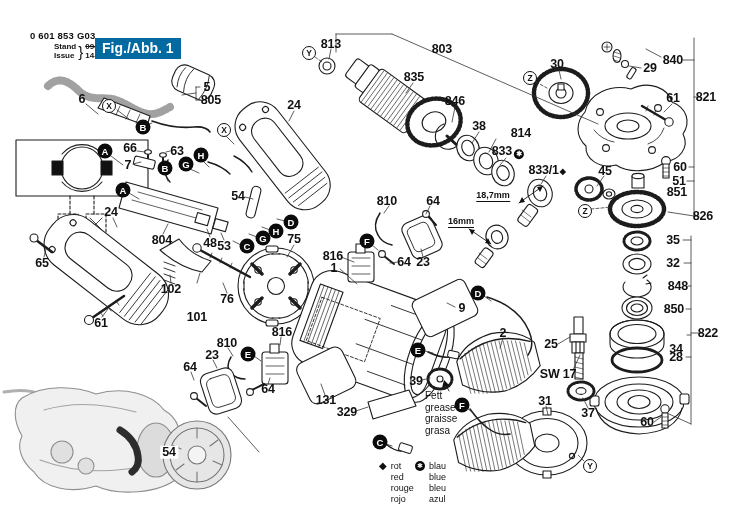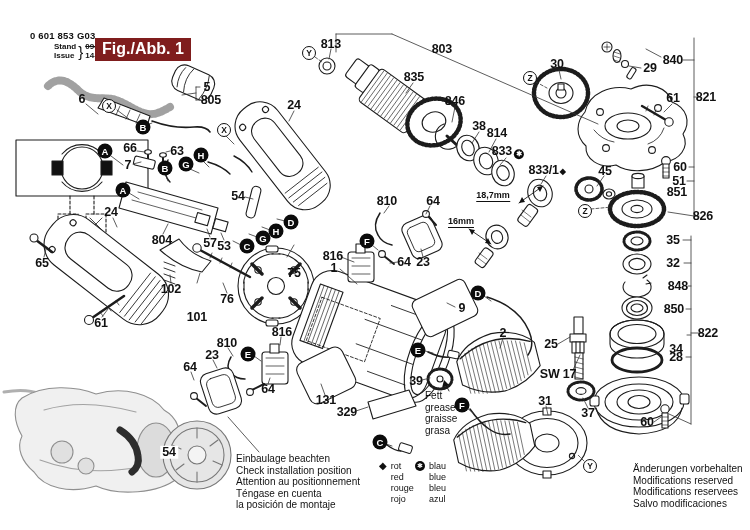--- a/index.html
+++ b/index.html
@@ -16,21 +16,21 @@
   .letter.light{background:#fff;color:#111;border:1.4px solid #111;width:12px;height:12px;font-size:8.5px;}
   .note{position:absolute;font-size:10px;line-height:1.16;white-space:nowrap;}
   .dim{position:absolute;transform:translate(-50%,-50%);font-size:9px;font-weight:bold;
        border-bottom:1px solid #111;padding-bottom:1px;background:#fff;white-space:nowrap;}
   .legend{position:absolute;display:flex;gap:4px;font-size:9px;line-height:1.22;white-space:nowrap;}
   .sym-diamond{font-size:10px;line-height:1;}
   .sym-star{display:inline-flex;width:10px;height:10px;border-radius:50%;background:#0b0b0b;color:#fff;
             font-size:7px;align-items:center;justify-content:center;flex:0 0 auto;}
   .lbl .sym-star{margin-left:2px;vertical-align:-1px;}
   .lbl .sym-diamond{margin-left:1px;font-size:8px;}
-  .badge{position:absolute;background:#7f1d1d;color:#fff;font-weight:bold;font-size:16px;padding:2px 7px 3px;}
+  .badge{position:absolute;background:#0369a1;color:#fff;font-weight:bold;font-size:14px;padding:2px 7px 3px;}
   .docnum{position:absolute;font-size:9.5px;font-weight:bold;letter-spacing:0.2px;}
   .rev{position:absolute;display:flex;align-items:center;gap:2px;font-size:8px;font-weight:bold;line-height:1.15;margin-left:24px;}
   .rev .brace{font-size:15px;font-weight:normal;}
   .strike{text-decoration:line-through;}
 </style>
 </head>
 <body>
 
 <div class="stage">
 
@@ -412,33 +412,20 @@
   </div>
 </div>
 <div class="badge" style="left:95px;top:38px;">Fig./Abb. 1</div>
 
 <div class="note" id="note-grease" style="left:425px;top:390px;">
       <div>Fett</div>
       <div>grease</div>
       <div>graisse</div>
       <div>grasa</div>
     </div>
-<div class="note" id="note-install" style="left:236px;top:453px;">
-      <div>Einbaulage beachten</div>
-      <div>Check installation position</div>
-      <div>Attention au positionnement</div>
-      <div>Téngase en cuenta</div>
-      <div>la posición de montaje</div>
-    </div>
-<div class="note" id="note-mods" style="left:633px;top:463px;">
-      <div>Änderungen vorbehalten</div>
-      <div>Modifications reserved</div>
-      <div>Modifications reservees</div>
-      <div>Salvo modificaciones</div>
-    </div>
 <div class="legend" id="legend-red" style="left:379px;top:461px;">
       <span class="sym-diamond">◆</span>
       <div>
         <div>rot</div>
         <div>red</div>
         <div>rouge</div>
         <div>rojo</div>
       </div>
     </div>
 <div class="legend" id="legend-blue" style="left:415px;top:461px;">
@@ -455,34 +442,34 @@
       <span class="lbl" style="left: 207px; top: 87px;"><span>5</span></span>
       <span class="lbl" style="left: 211px; top: 100px;"><span>805</span></span>
       <span class="lbl" style="left: 82px; top: 99px;"><span>6</span></span>
       <span class="lbl" style="left: 130px; top: 148px;"><span>66</span></span>
       <span class="lbl" style="left: 177px; top: 151px;"><span>63</span></span>
       <span class="lbl" style="left: 128px; top: 165px;"><span>7</span></span>
       <span class="lbl" style="left: 111px; top: 212px;"><span>24</span></span>
       <span class="lbl" style="left: 294px; top: 105px;"><span>24</span></span>
       <span class="lbl" style="left: 238px; top: 196px;"><span>54</span></span>
       <span class="lbl" style="left: 162px; top: 240px;"><span>804</span></span>
-      <span class="lbl" style="left: 210px; top: 243px;"><span>57</span></span>
+      <span class="lbl" style="left: 210px; top: 243px;"><span>48</span></span>
       <span class="lbl" style="left: 224px; top: 246px;"><span>53</span></span>
-      <span class="lbl" style="left: 294px; top: 239px; margin-top: 34px;"><span>75</span></span>
+      <span class="lbl" style="left: 294px; top: 239px;"><span>75</span></span>
       <span class="lbl" style="left: 42px; top: 263px;"><span>65</span></span>
       <span class="lbl" style="left: 171px; top: 289px;"><span>102</span></span>
       <span class="lbl" style="left: 197px; top: 289px; margin-top: 28px;"><span>101</span></span>
       <span class="lbl" style="left: 227px; top: 299px;"><span>76</span></span>
       <span class="lbl" style="left: 101px; top: 323px;"><span>61</span></span>
       <span class="lbl" style="left: 331px; top: 44px;"><span>813</span></span>
       <span class="lbl" style="left: 414px; top: 77px;"><span>835</span></span>
       <span class="lbl" style="left: 442px; top: 49px;"><span>803</span></span>
       <span class="lbl" style="left: 455px; top: 101px;"><span>846</span></span>
       <span class="lbl" style="left: 479px; top: 126px;"><span>38</span></span>
-      <span class="lbl" style="left: 497px; top: 133px;"><span>814</span></span>
+      <span class="lbl" style="left: 521px; top: 133px;"><span>814</span></span>
       <span class="lbl" style="left: 508px; top: 152px;"><span>833</span><span class="sym-star">✱</span></span>
       <span class="lbl" style="left: 547px; top: 170px;"><span>833/1</span><span class="sym-diamond">◆</span></span>
       <span class="lbl" style="left: 605px; top: 171px;"><span>45</span></span>
       <span class="lbl" style="left: 557px; top: 64px;"><span>30</span></span>
       <span class="lbl" style="left: 673px; top: 60px;"><span>840</span></span>
       <span class="lbl" style="left: 650px; top: 68px;"><span>29</span></span>
       <span class="lbl" style="left: 673px; top: 98px;"><span>61</span></span>
       <span class="lbl" style="left: 706px; top: 97px;"><span>821</span></span>
       <span class="lbl" style="left: 680px; top: 167px;"><span>60</span></span>
       <span class="lbl" style="left: 679px; top: 181px;"><span>51</span></span>

